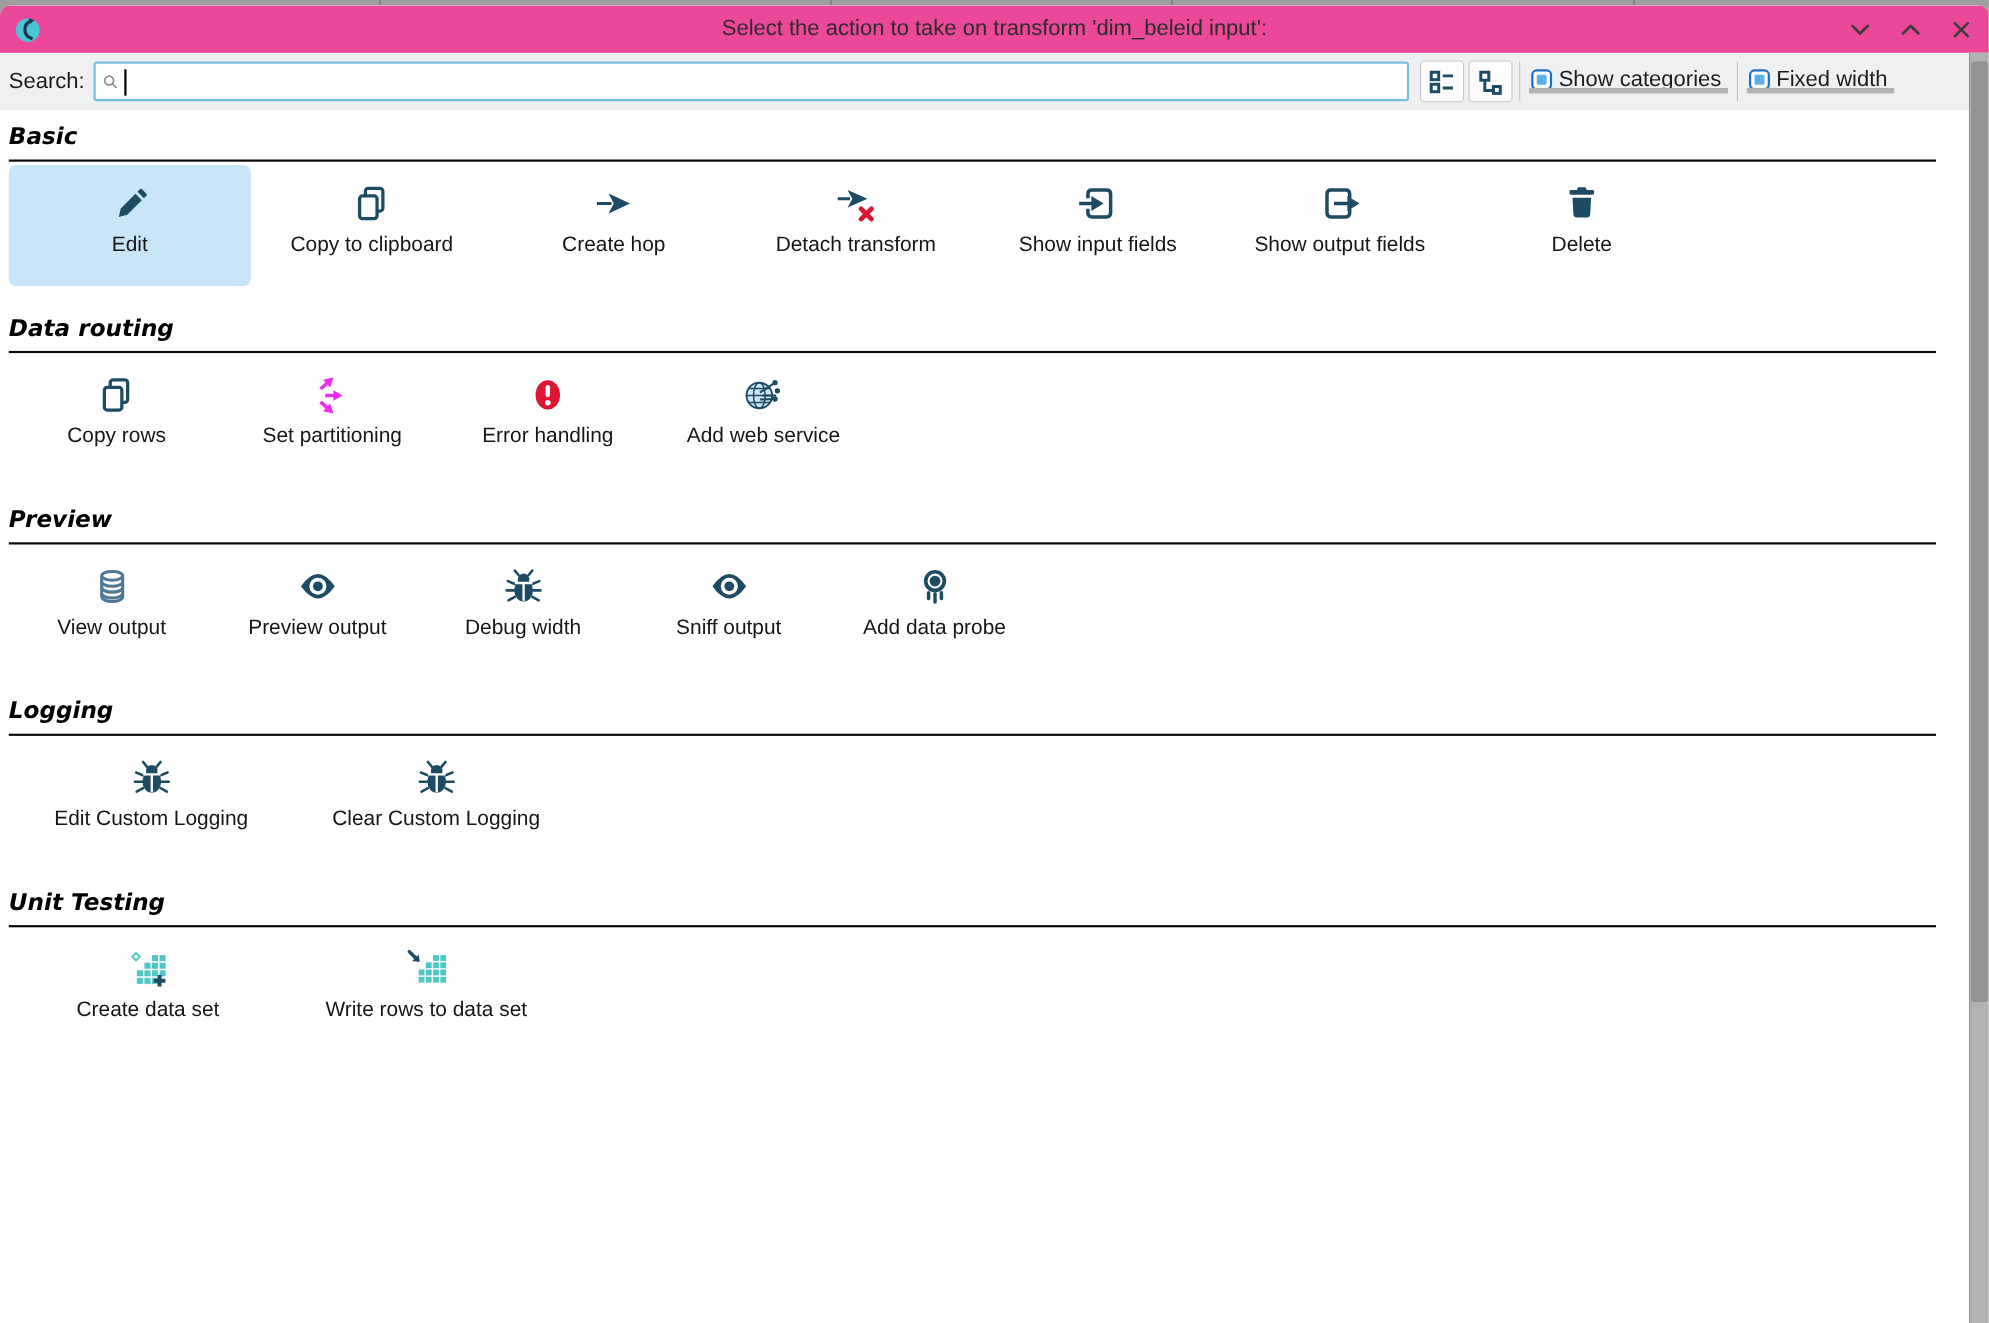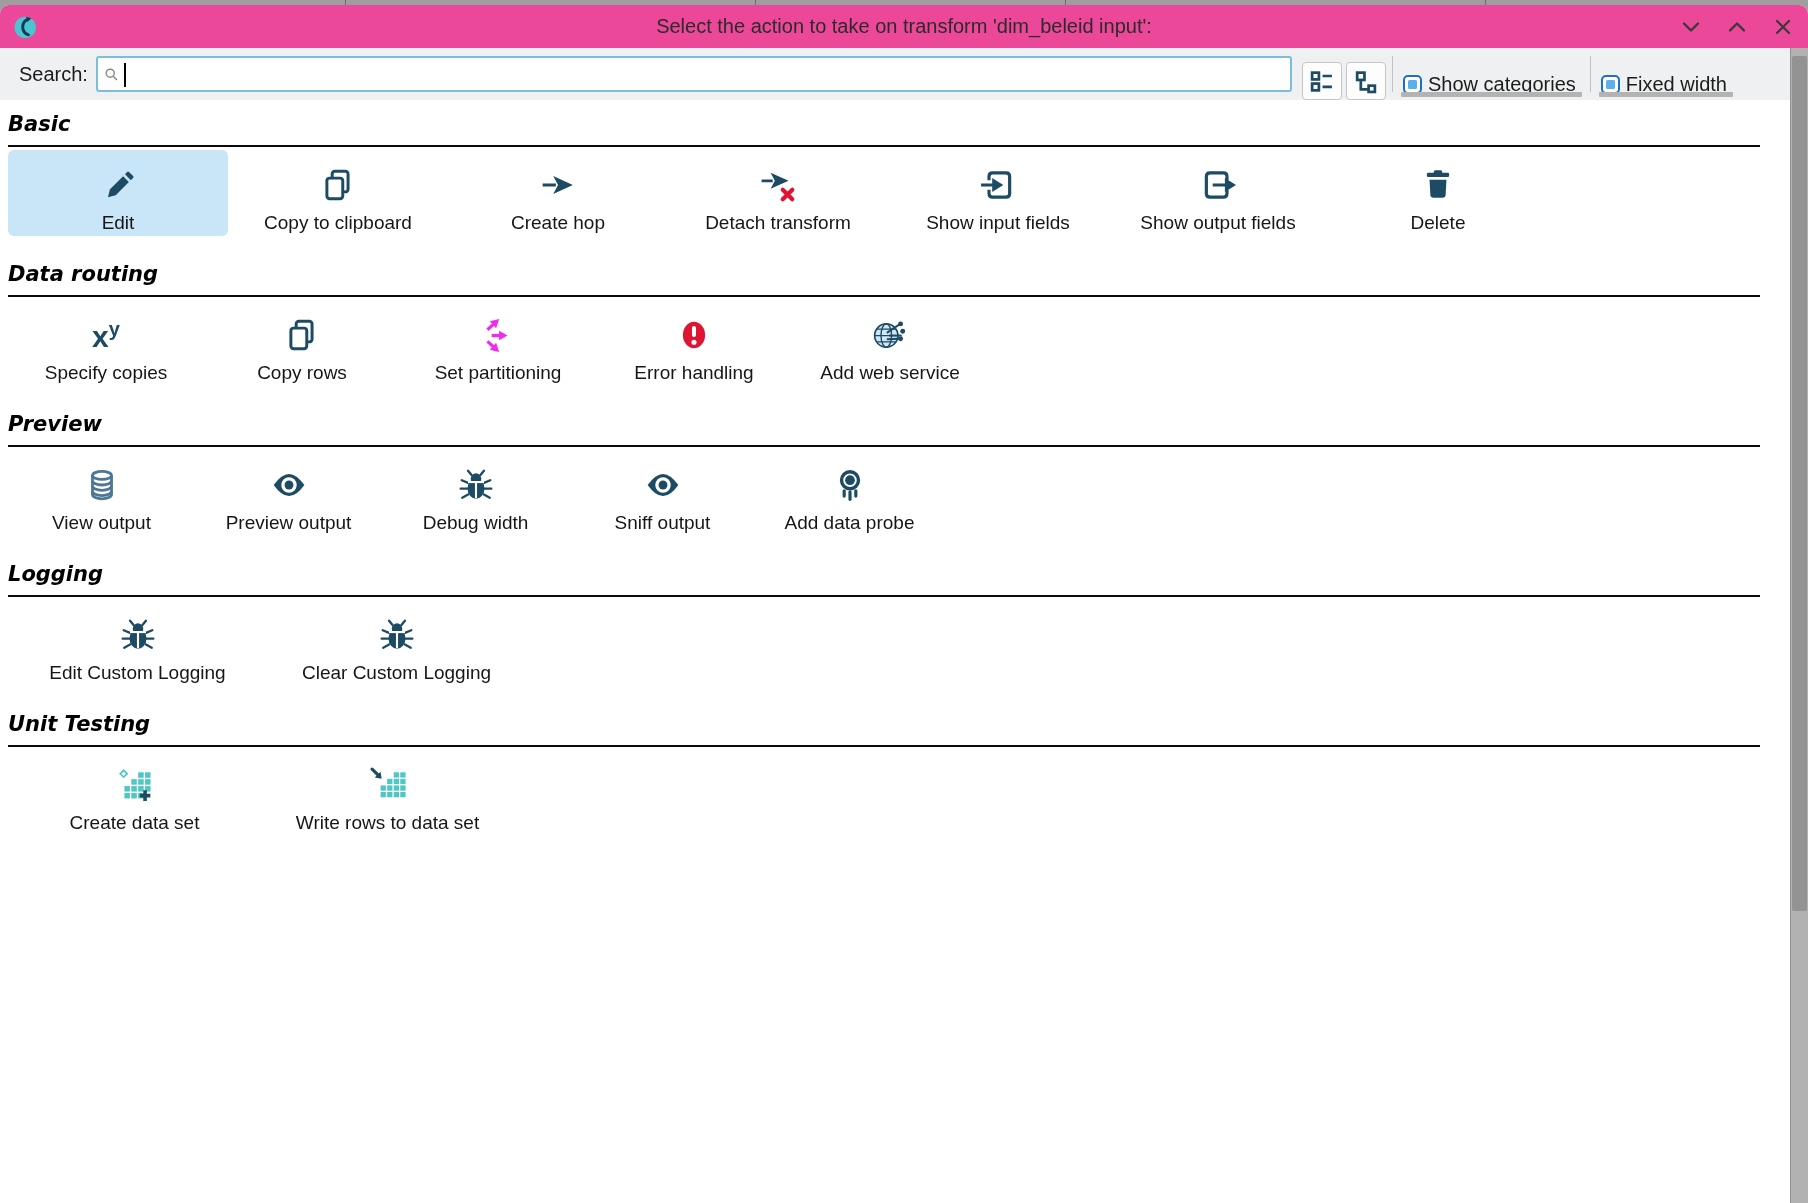--- a/index.html
+++ b/index.html
@@ -26,22 +26,22 @@
   .app-icon { margin-left:12px; width:28px; height:28px; }
   .title {
     position:absolute; left:0; right:0; text-align:center;
     font-size:20px; color:#2b2b2b; pointer-events:none;
   }
   .win-controls { position:absolute; right:14px; top:0; height:43px; display:flex; align-items:center; gap:24px; }
   .win-btn { width:22px; height:22px; display:flex; align-items:center; justify-content:center; cursor:pointer; }
 
   
   .toolbar {
-    height:52px; background:#eef0f1; display:flex; align-items:flex-end;
-    padding-left:19px; margin-right:18px;
+    height:52px; background:#eef0f1; display:flex; align-items:center;
+    padding-left:8px; margin-right:18px;
   }
   .search-label { font-size:20px; color:#1a1a1a; align-self:center; margin-right:8px; white-space:nowrap; }
   .search-wrap {
     align-self:center; position:relative; width:1196px; height:36px;
     background:#fff; border:2px solid #79bedd; border-radius:3px;
     display:flex; align-items:center; padding-left:6px;
   }
   .search-wrap input {
     border:none; outline:none; flex:1; height:100%; font-size:18px;
     font-family:"Liberation Sans", sans-serif; background:transparent; padding:0 4px;
@@ -75,21 +75,21 @@
   }
   .section { margin-top:24px; }
   .section:first-child { margin-top:10px; }
   .sec-title {
     margin:0; font-family:"DejaVu Sans", sans-serif;
     font-size:21px; font-weight:bold; font-style:italic; color:#000; line-height:28px;
   }
   .rule { border-bottom:2px solid #0a0a0a; margin:7px 0 3px 0; }
   .grid { display:flex; flex-wrap:wrap; }
   .cell {
-    height:86px; display:flex; flex-direction:column; align-items:center;
+    height:110px; display:flex; flex-direction:column; align-items:center;
     padding-top:10px; border-radius:6px; cursor:pointer;
   }
   .cell.selected { background:#c9e5f8; }
   .cell .icon { height:50px; display:flex; align-items:center; justify-content:center; }
   .cell .label { font-size:19px; color:#161616; margin-top:2px; white-space:nowrap; }
   .xy { font-size:30px; font-weight:600; color:#1c4b63; line-height:0.9; }
   .xy sup { font-size:20px; }
 
   
   .scrollbar {
@@ -256,26 +256,20 @@
             <div class="label">Delete</div>
           </div>
         </div>
       </div>
       <div class="section">
         <h2 class="sec-title">Data routing</h2>
         <div class="rule"></div>
         <div class="grid">
           <div class="cell" style="width: 196px;">
             <div class="icon">
-              <span class="xy">x<sup>y</sup></span>
-            </div>
-            <div class="label">Specify copies</div>
-          </div>
-          <div class="cell" style="width: 196px;">
-            <div class="icon">
               <svg width="36" height="36" viewBox="0 0 34 34">
                 <rect x="11.5" y="4" width="15" height="19.5" rx="2.5" fill="none" stroke="#1c4b63" stroke-width="2.8"></rect>
     <rect x="6.5" y="10.5" width="15" height="19.5" rx="2.5" fill="#fff" stroke="#1c4b63" stroke-width="2.8"></rect>
               </svg>
             </div>
             <div class="label">Copy rows</div>
           </div>
           <div class="cell" style="width: 196px;">
             <div class="icon">
               <svg width="36" height="36" viewBox="0 0 34 34">

